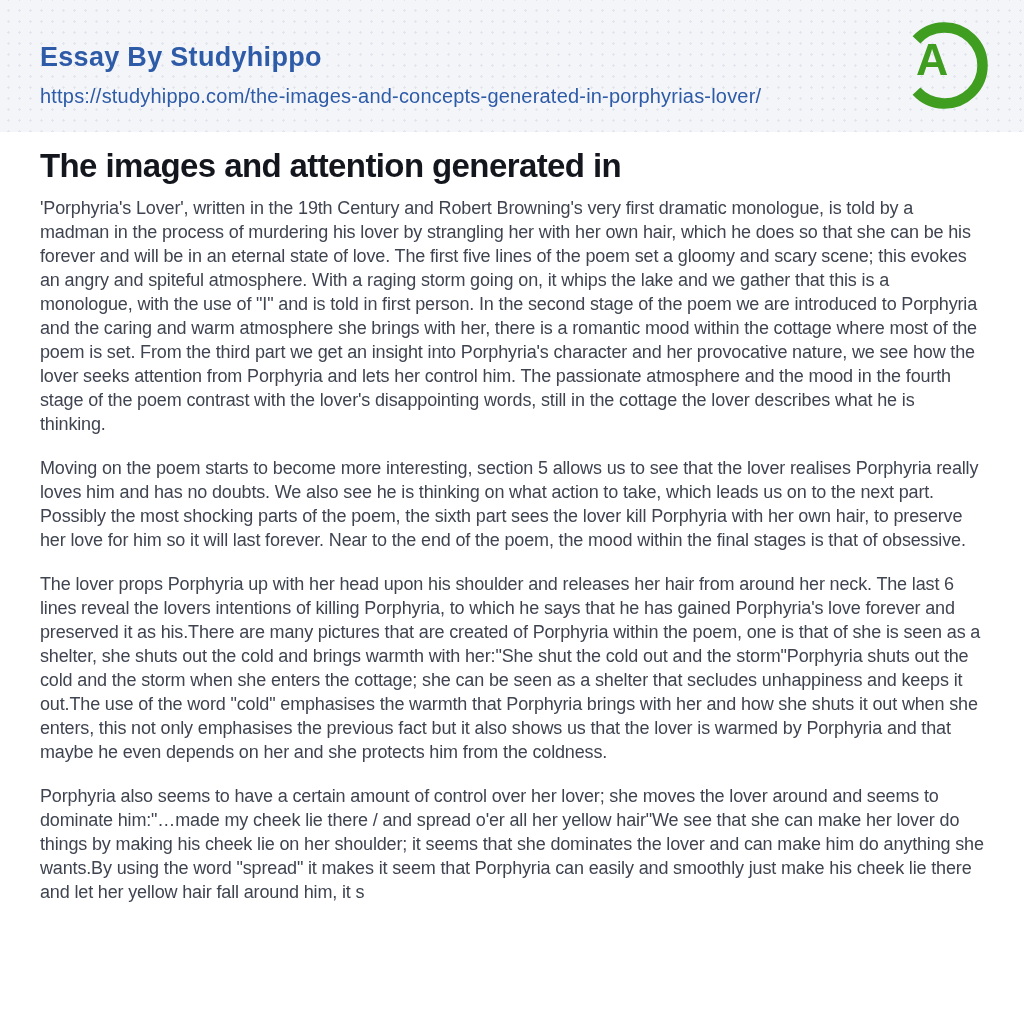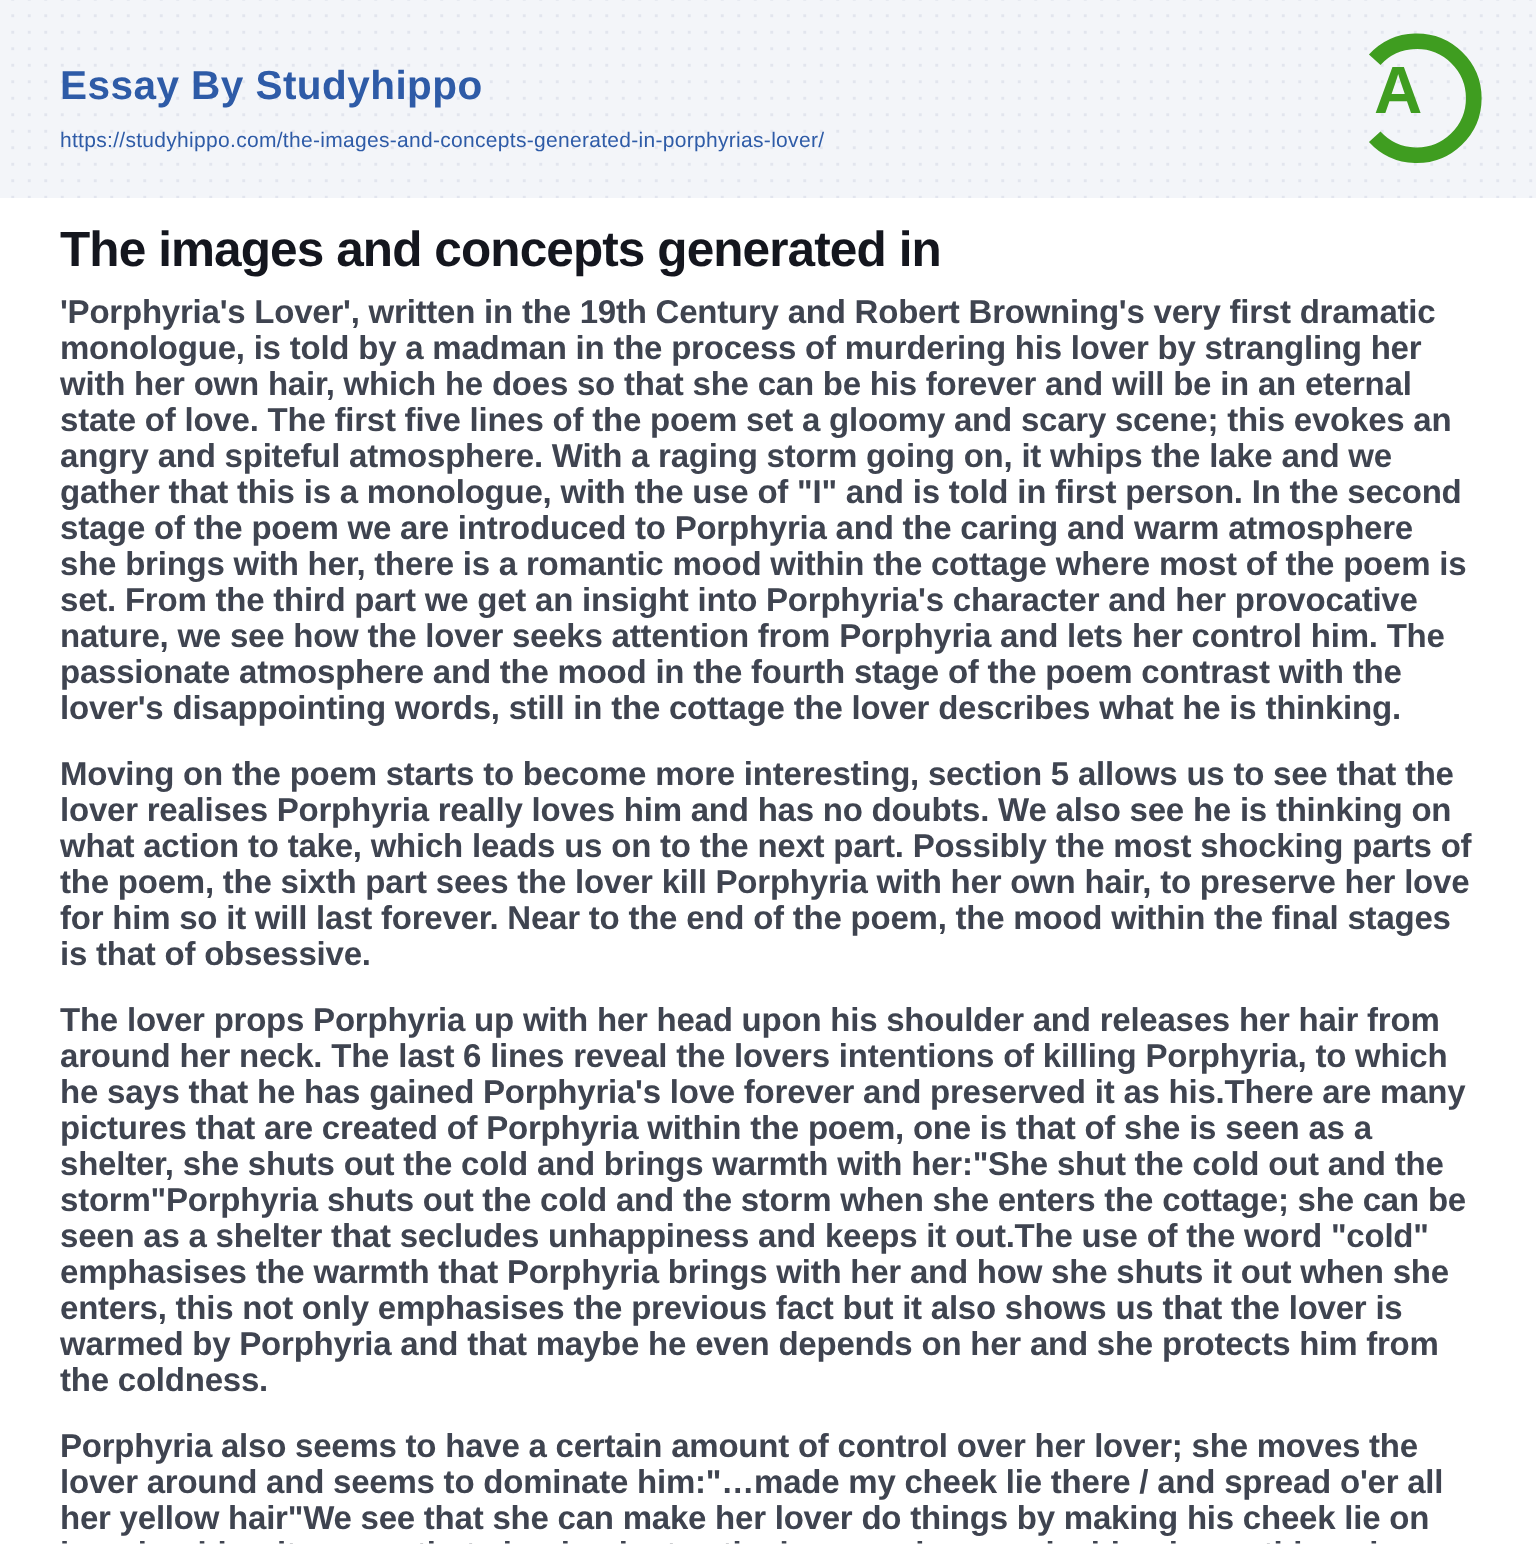--- a/index.html
+++ b/index.html
@@ -34,21 +34,21 @@
     color: #2e5ba7;
     font-size: 27px;
     font-weight: bold;
     letter-spacing: 0.3px;
     line-height: 30px;
   }
   .page-url {
     display: block;
     margin-top: 13px;
     color: #2e5ba7;
-    font-size: 14px;
+    font-size: 20px;
     letter-spacing: 0.2px;
     text-decoration: none;
     cursor: pointer;
   }
   .logo {
     position: absolute;
     top: 18px;
     right: 32px;
     width: 95px;
     height: 95px;
@@ -70,43 +70,42 @@
     color: #14161e;
     font-size: 33px;
     line-height: 35px;
     font-weight: bold;
     letter-spacing: -0.6px;
   }
   .essay-title .tline { display: block; }
   .essay p {
     margin: 0 0 20px 0;
     color: #3f4450;
-    font-size: 22px;
+    font-size: 18px;
     line-height: 24px;
     letter-spacing: -0.15px;
-    font-weight: bold;
   }
 </style>
 </head>
 <body>
 
 <header class="site-header">
   <div class="header-text">
     <div class="site-title">Essay By Studyhippo</div>
     <a class="page-url">https://studyhippo.com/the-images-and-concepts-generated-in-porphyrias-lover/</a>
   </div>
   <div class="logo">
     <svg viewBox="0 0 100 100" aria-hidden="true">
       <path d="M 20.5 23 A 40 40 0 1 1 20.5 77" fill="none" stroke="#3f9d20" stroke-width="11" stroke-linecap="butt"></path>
       <text x="37" y="60" text-anchor="middle">A</text>
     </svg>
   </div>
 </header>
 
 <main class="essay">
   <h1 class="essay-title">
-    <span class="tline">The images and concepts generated in</span>
+    <span class="tline">The images and attention generated in</span>
   </h1>
   <p>'Porphyria's Lover', written in the 19th Century and Robert Browning's very first dramatic monologue, is told by a madman in the process of murdering his lover by strangling her with her own hair, which he does so that she can be his forever and will be in an eternal state of love. The first five lines of the poem set a gloomy and scary scene; this evokes an angry and spiteful atmosphere. With a raging storm going on, it whips the lake and we gather that this is a monologue, with the use of "I" and is told in first person. In the second stage of the poem we are introduced to Porphyria and the caring and warm atmosphere she brings with her, there is a romantic mood within the cottage where most of the poem is set. From the third part we get an insight into Porphyria's character and her provocative nature, we see how the lover seeks attention from Porphyria and lets her control him. The passionate atmosphere and the mood in the fourth stage of the poem contrast with the lover's disappointing words, still in the cottage the lover describes what he is thinking.</p>
   <p>Moving on the poem starts to become more interesting, section 5 allows us to see that the lover realises Porphyria really loves him and has no doubts. We also see he is thinking on what action to take, which leads us on to the next part. Possibly the most shocking parts of the poem, the sixth part sees the lover kill Porphyria with her own hair, to preserve her love for him so it will last forever. Near to the end of the poem, the mood within the final stages is that of obsessive.</p>
   <p>The lover props Porphyria up with her head upon his shoulder and releases her hair from around her neck. The last 6 lines reveal the lovers intentions of killing Porphyria, to which he says that he has gained Porphyria's love forever and preserved it as his.There are many pictures that are created of Porphyria within the poem, one is that of she is seen as a shelter, she shuts out the cold and brings warmth with her:"She shut the cold out and the storm"Porphyria shuts out the cold and the storm when she enters the cottage; she can be seen as a shelter that secludes unhappiness and keeps it out.The use of the word "cold" emphasises the warmth that Porphyria brings with her and how she shuts it out when she enters, this not only emphasises the previous fact but it also shows us that the lover is warmed by Porphyria and that maybe he even depends on her and she protects him from the coldness.</p>
   <p>Porphyria also seems to have a certain amount of control over her lover; she moves the lover around and seems to dominate him:"…made my cheek lie there / and spread o'er all her yellow hair"We see that she can make her lover do things by making his cheek lie on her shoulder; it seems that she dominates the lover and can make him do anything she wants.By using the word "spread" it makes it seem that Porphyria can easily and smoothly just make his cheek lie there and let her yellow hair fall around him, it s</p>
 </main>
 
 </body></html>

